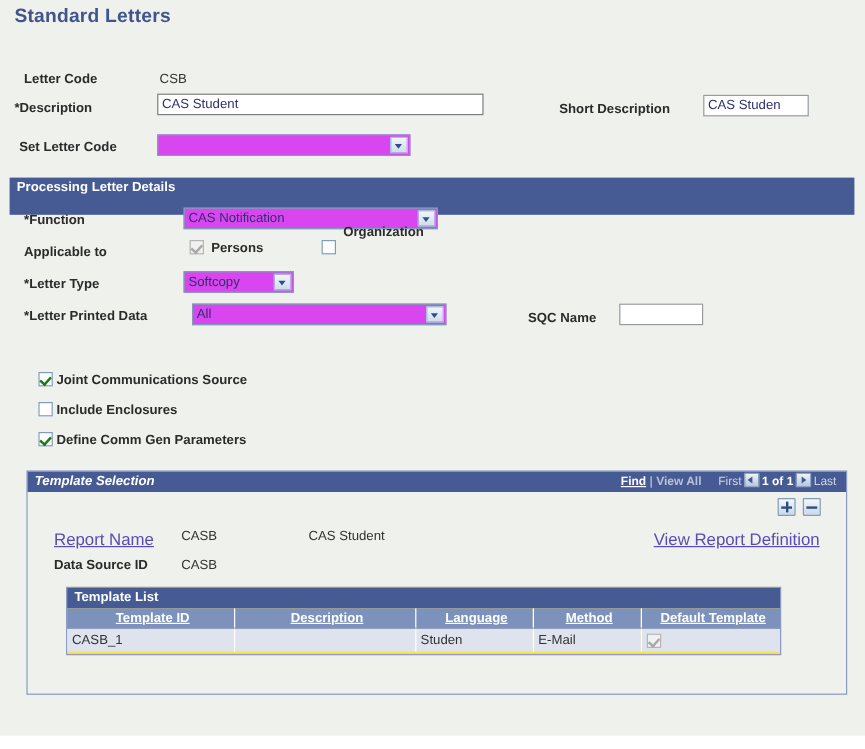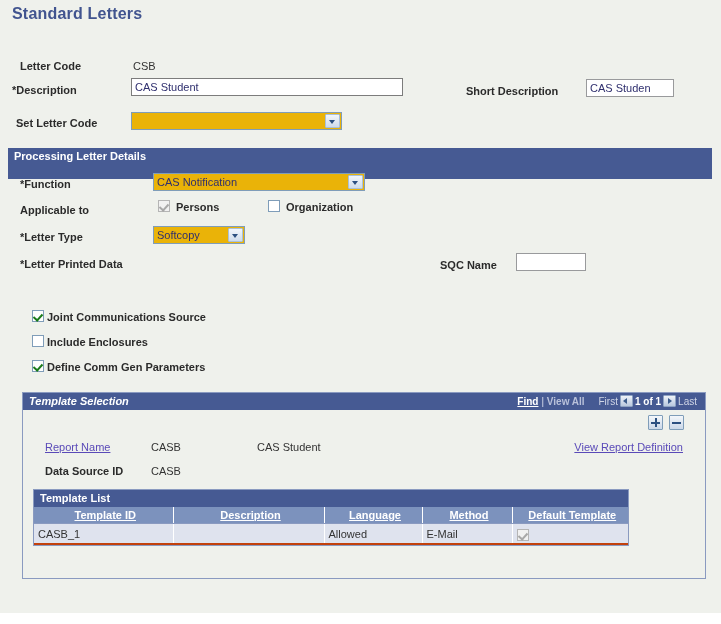--- a/index.html
+++ b/index.html
@@ -69,21 +69,21 @@
   .txt.focused {
     border: 1px solid #7c7c7c;
   }
 
   
   .sel {
     position: absolute;
     box-sizing: border-box;
     height: 18px;
     border: 1px solid #7f9db9;
-    background: #eab308;
+    background: #d946ef;
     font-size: 11px;
     color: #2f2f6e;
     line-height: 16px;
     padding-left: 3px;
     white-space: nowrap;
     overflow: hidden;
   }
   .sel .arrow-box {
     position: absolute;
     right: 1px;
@@ -252,33 +252,34 @@
     content: "";
     position: absolute;
     left: 6px; top: 2px;
     width: 2px; height: 9px;
     background: #2c5081;
   }
 
   
   .link {
     position: absolute;
-    font-size: 11px;
+    font-size: 14px;
     color: #5a4ab8;
     text-decoration: underline;
     cursor: pointer;
     white-space: nowrap;
   }
 
   
   .grid {
     position: absolute;
     border: 1px solid #8a9ac0;
     box-sizing: border-box;
-    background: #c2410c;
+    background: #fde047;
+    margin-left: 22px;
   }
   .grid-bar {
     position: absolute;
     left: 0; top: 0;
     height: 17px;
     background: #465a93;
     color: #fff;
     font-weight: bold;
     font-size: 11px;
     line-height: 17px;
@@ -386,29 +387,33 @@
   <div class="lbl" style="left:20px; top:178px;">*Function</div>
   <div class="sel" style="left:153px; top:173px; width:212px;">
     <span>CAS Notification</span>
     <span class="arrow-box"></span>
   </div>
 
   <div class="lbl" style="left:20px; top:204px;">Applicable to</div>
   <div class="cb checked disabled" style="left:158px; top:200px;"></div>
   <div class="lbl" style="left:176px; top:201px;">Persons</div>
   <div class="cb" style="left:268px; top:200px;"></div>
-  <div class="lbl" style="left:286px; top:201px;">Organization</div>
+  <div class="lbl" style="left:286px; top:188px;">Organization</div>
 
   <div class="lbl" style="left:20px; top:231px;">*Letter Type</div>
   <div class="sel" style="left:153px; top:226px; width:92px;">
     <span>Softcopy</span>
     <span class="arrow-box"></span>
   </div>
 
   <div class="lbl" style="left:20px; top:258px;">*Letter Printed Data</div>
+  <div class="sel" style="left:160px; top:253px; width:212px;">
+    <span>All</span>
+    <span class="arrow-box"></span>
+  </div>
 
   <div class="lbl" style="left:440px; top:259px;">SQC Name</div>
   <div class="txt" style="left:516px; top:253px; width:70px;"></div>
 
   <div class="cb checked" style="left:32px; top:310px;"></div>
   <div class="lbl" style="left:47px; top:311px;">Joint Communications Source</div>
 
   <div class="cb" style="left:32px; top:335px;"></div>
   <div class="lbl" style="left:47px; top:336px;">Include Enclosures</div>
 
@@ -457,21 +462,21 @@
             <th><span>Description</span></th>
             <th><span>Language</span></th>
             <th><span>Method</span></th>
             <th><span>Default Template</span></th>
           </tr>
         </thead>
         <tbody>
           <tr>
             <td>CASB_1</td>
             <td></td>
-            <td>Allowed</td>
+            <td>Studen</td>
             <td>E-Mail</td>
             <td>
               <span class="cb checked disabled" style="position:relative; display:inline-block; top:2px;"></span>
             </td>
           </tr>
         </tbody>
       </table>
     </div>
   </div>
 

